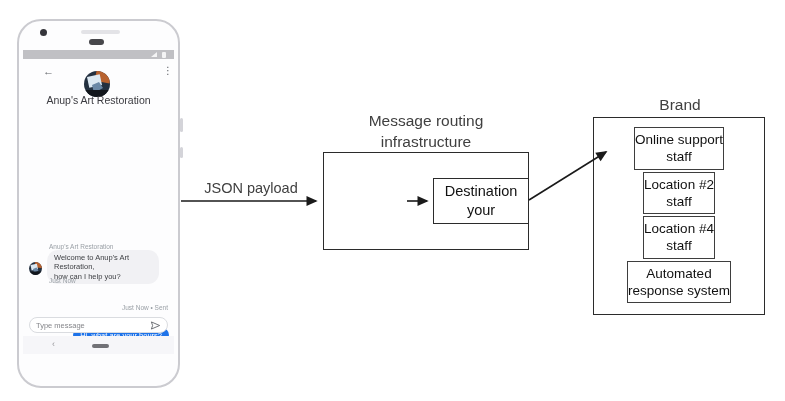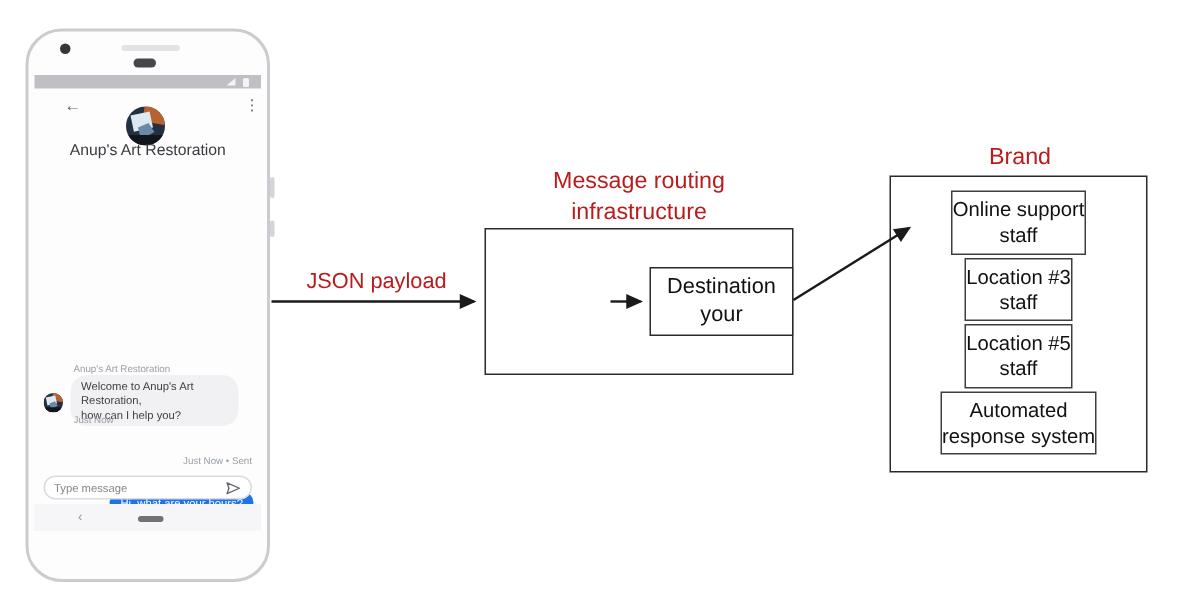--- a/index.html
+++ b/index.html
@@ -48,21 +48,21 @@
   .navbar { position:absolute; left:4px; top:315px; width:151px; height:18px; background:#f6f6f9; }
   .nav-back { position:absolute; left:29px; top:3px; font-size:9px; color:#97979c; }
   .nav-home { position:absolute; left:69px; top:7.5px; width:17px; height:4.5px;
               border-radius:2.5px; background:#717176; }
   .btn-vol { position:absolute; right:-5px; top:97px; width:3.5px; height:14px;
              border-radius:2px; background:#d4d4d9; }
   .btn-pwr { position:absolute; right:-5px; top:126px; width:3.5px; height:11px;
              border-radius:2px; background:#d4d4d9; }
 
   
-  .lbl { position:absolute; color:#b91c1c; }
+  .lbl { position:absolute; color:#404040; }
   .json-label { left:181px; top:180px; width:140px; text-align:center; font-size:14.5px; }
   .routing-title { left:352px; top:111px; width:148px; text-align:center;
                    font-size:15.5px; line-height:20.5px; white-space:pre-line; }
   .brand-title { left:630px; top:96px; width:100px; text-align:center; font-size:15.5px; }
   .dbox { position:absolute; background:#fff; border:1.5px solid #2b2b2b;
           display:flex; align-items:center; justify-content:center; text-align:center; }
   .routing-box { left:323px; top:152px; width:206px; height:98px; background:transparent; }
   .webhook-box { left:323px; top:178px; width:83px; height:46px; font-size:14.5px; }
   .destination-box { left:433px; top:178px; width:96px; height:46px; font-size:14.5px;
                      line-height:19px; white-space:pre-line; }
@@ -154,23 +154,23 @@
 infrastructure</div>
   <div class="lbl brand-title">Brand</div>
 
   <div class="dbox routing-box"></div>
   <div class="dbox destination-box">Destination
 your</div>
 
   <div class="dbox brand-box">
     <div class="brand-item">Online support
 staff</div>
-    <div class="brand-item">Location #3
+    <div class="brand-item">Location #2
 staff</div>
-    <div class="brand-item">Location #5
+    <div class="brand-item">Location #4
 staff</div>
     <div class="brand-item">Automated
 response system</div>
   </div>
 
   <svg class="arrows" width="785" height="401">
     <defs>
       <marker id="ah" viewBox="0 0 10 10" refX="8.5" refY="5" markerWidth="8" markerHeight="7" orient="auto">
         <path d="M0 0.5 L10 5 L0 9.5 Z" fill="#1a1a1a"></path>
       </marker>

